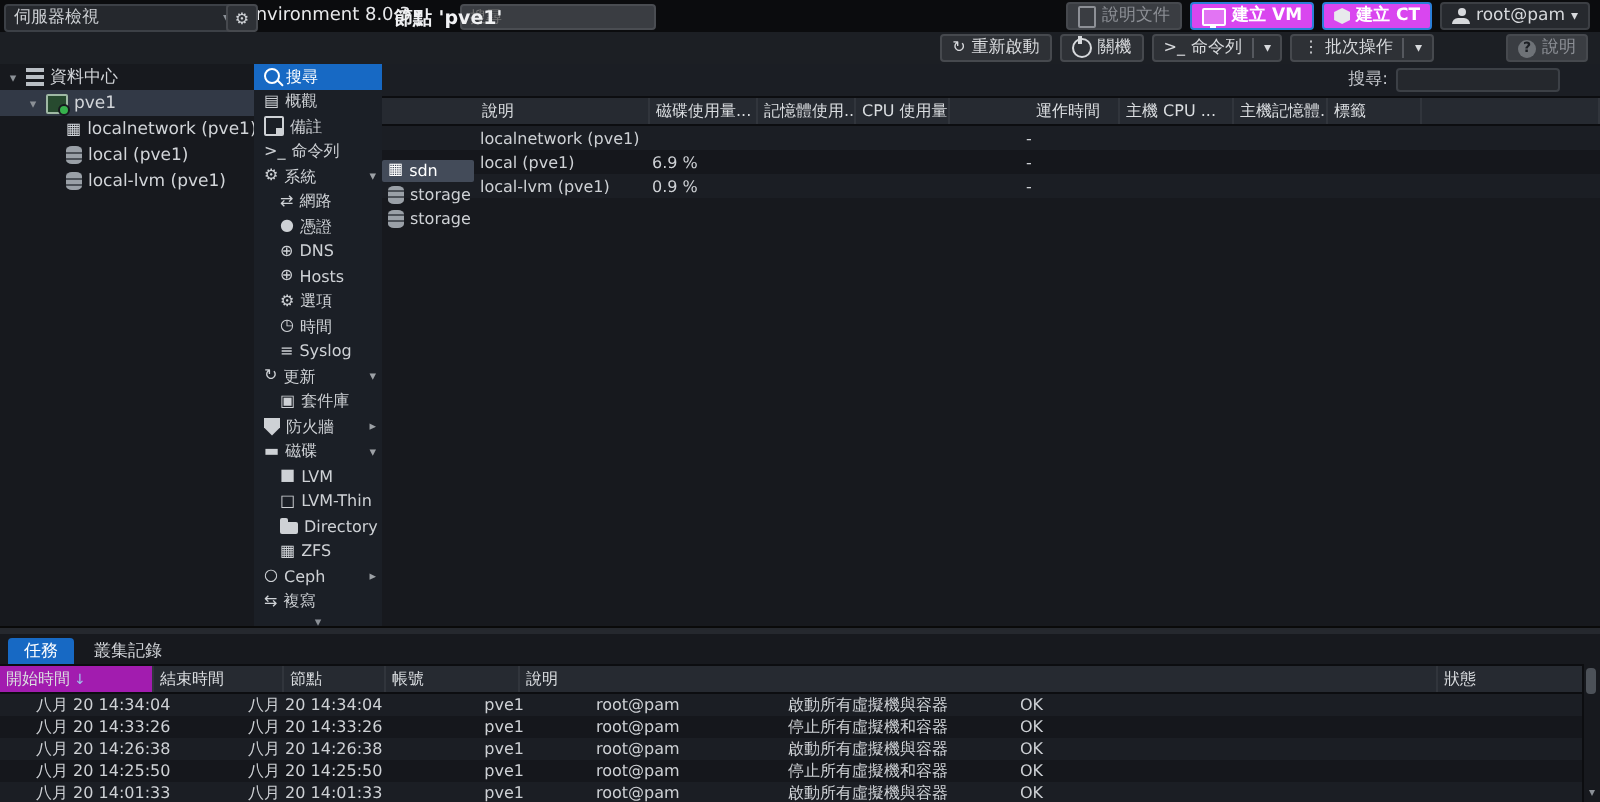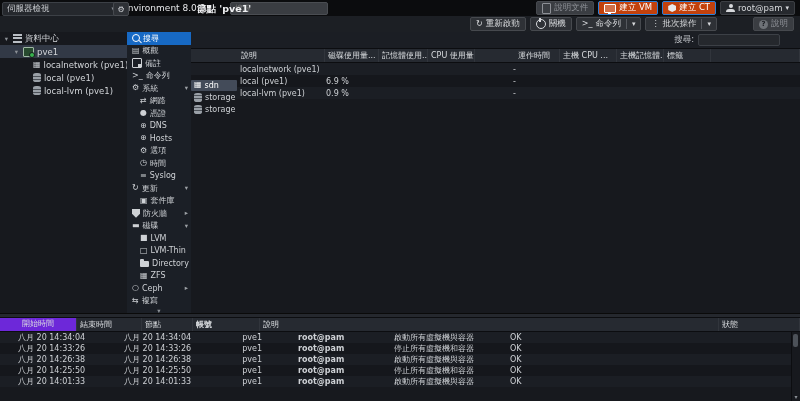--- a/index.html
+++ b/index.html
@@ -12,21 +12,21 @@
   .logo-x{width:11px;height:11px;margin:0 3px 0 5px;}
   .logo-txt{font-weight:bold;font-size:11px;letter-spacing:.5px;color:#fff;}
   .logo-txt .ox{color:#e57000;}
   .ve{font-size:9px;color:#e8e9eb;margin-left:5px;}
   .hsearch{position:absolute;left:230px;top:2px;width:88px;height:11px;background:#3a3d42;border:1px solid #4a4d52;
            border-radius:2px;color:#9da1a6;font-size:8px;padding:0 4px;font-family:inherit;}
   .hbtns{margin-left:auto;display:flex;align-items:center;gap:4px;padding-right:5px;}
   .btn{display:flex;align-items:center;gap:3px;height:12px;padding:0 5px;border-radius:2px;font-size:8.5px;
        background:#2e3136;border:1px solid #46494e;color:#d7d9dc;cursor:pointer;white-space:nowrap;}
   .btn.dim{background:#3a3d42;border-color:#46494e;color:#8d9096;margin-left:32px;}
-  .btn.blue{background:#c2410c;border-color:#2a7fd8;color:#fff;}
+  .btn.blue{background:#d946ef;border-color:#2a7fd8;color:#fff;font-weight:bold;}
   .btn.dark{background:#26292e;border-color:#3c3f44;color:#d7d9dc;}
   .caret{font-size:7px;color:inherit;line-height:1;}
   
   .tbar{left:0;top:16px;width:800px;height:16px;background:#1c1f24;border-bottom:1px solid #0a0a0a;display:flex;}
   .combo{position:absolute;left:2px;top:2px;width:108px;height:12px;background:#25282d;border:1px solid #3c4046;
          border-radius:2px;display:flex;align-items:center;padding:0 4px;font-size:8.5px;color:#cdd0d4;}
   .combo .caret{margin-left:auto;color:#8b9096;}
   .gearbtn{position:absolute;left:113px;top:2px;width:14px;height:12px;background:#2e3136;border:1px solid #46494e;
            border-radius:2px;display:flex;align-items:center;justify-content:center;font-size:8px;color:#cfd2d6;}
   .node-title{position:absolute;left:197px;top:3px;font-size:9.5px;color:#f0f1f3;font-weight:bold;}
@@ -92,22 +92,22 @@
   .sorticon{font-size:7px;color:#9fc4ea;}
   
   .splitter{left:0;top:313px;width:800px;height:4px;background:#25282e;border-top:1px solid #0a0a0a;border-bottom:1px solid #0a0a0a;}
   .bottom{left:0;top:317px;width:800px;height:84px;background:#17191e;}
   .btabs{height:15px;display:flex;align-items:flex-end;gap:2px;padding-left:4px;background:#17191e;}
   .btab{height:13px;display:flex;align-items:center;padding:0 8px;font-size:8.5px;border-radius:2px 2px 0 0;cursor:pointer;color:#cfd2d6;}
   .btab.sel{background:#1769c4;color:#fff;}
   .bthead{display:flex;height:13px;background:#262a31;border-top:1px solid #0c0d10;border-bottom:1px solid #0c0d10;
           font-size:8px;color:#dadde0;}
   .bhc{display:flex;align-items:center;gap:2px;padding:0 3px;border-right:1px solid #31353c;overflow:hidden;white-space:nowrap;flex:none;}
-  .bhc.sorted{background:#6d28d9;flex-direction:column;}
-  .b1{width:70px;} .b2{width:58px;} .b3{width:44px;text-align:right;} .b4{width:60px;font-weight:bold;} .b5{flex:1;} .b6{width:74px;}
+  .bhc.sorted{background:#a21caf;}
+  .b1{width:70px;} .b2{width:58px;} .b3{width:44px;text-align:right;} .b4{width:60px;} .b5{flex:1;} .b6{width:74px;}
   .brow{display:flex;height:11px;align-items:center;font-size:8px;color:#ced1d5;}
   .brow .bc{padding:0 18px;overflow:hidden;white-space:nowrap;flex:none;}
   .brow.odd{background:#1b1e24;} .brow.even{background:#15171c;}
   
   .vscroll{position:absolute;right:0;top:332px;width:8px;height:69px;background:#17191e;border-left:1px solid #0c0d10;}
   .vthumb{position:absolute;left:1px;top:2px;width:5px;height:13px;background:#4c5158;border-radius:2px;}
   .varrow{position:absolute;left:0;bottom:0;width:8px;height:8px;color:#8b9096;font-size:6px;text-align:center;line-height:8px;}
 </style>
 </head>
 <body>
@@ -379,20 +379,24 @@
       <div class="dc c6">-</div>
       <div class="dc c7"></div>
       <div class="dc c8"></div>
       <div class="dc c9"></div>
     </div>
   </div>
 
   <div class="splitter abs"></div>
 
   <div class="bottom abs">
+    <div class="btabs">
+      <div class="btab sel">任務</div>
+      <div class="btab">叢集記錄</div>
+    </div>
     <div class="bthead">
       <div class="bhc b1 sorted">
         <span>開始時間</span>
         <span class="sorticon">↓</span>
       </div>
       <div class="bhc b2">
           <span>結束時間</span>
         </div>
       <div class="bhc b3">
           <span>節點</span>

